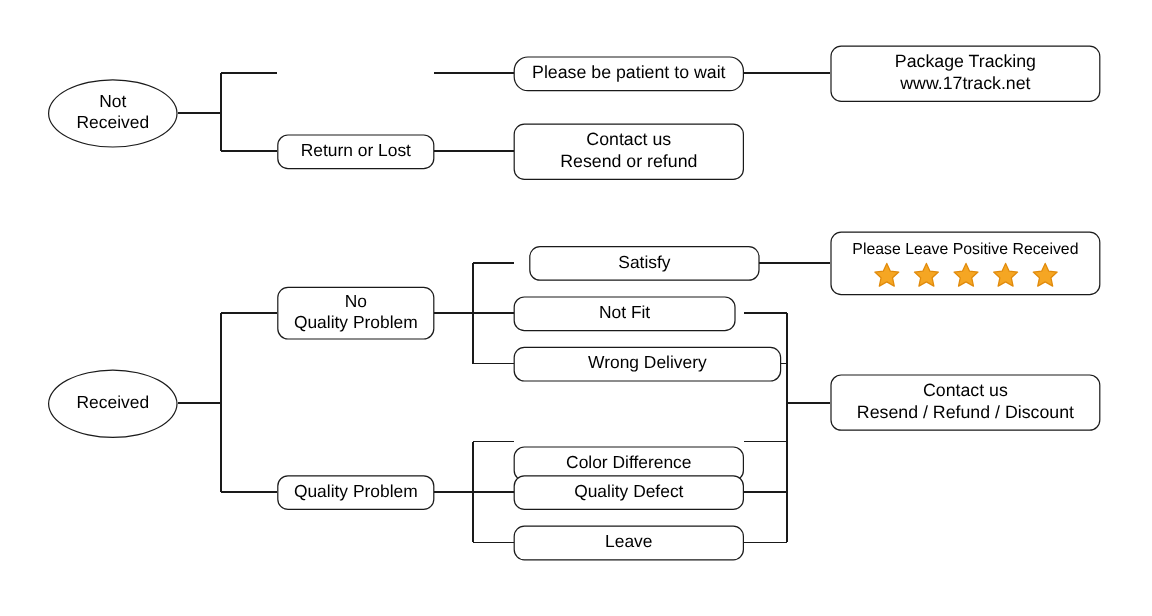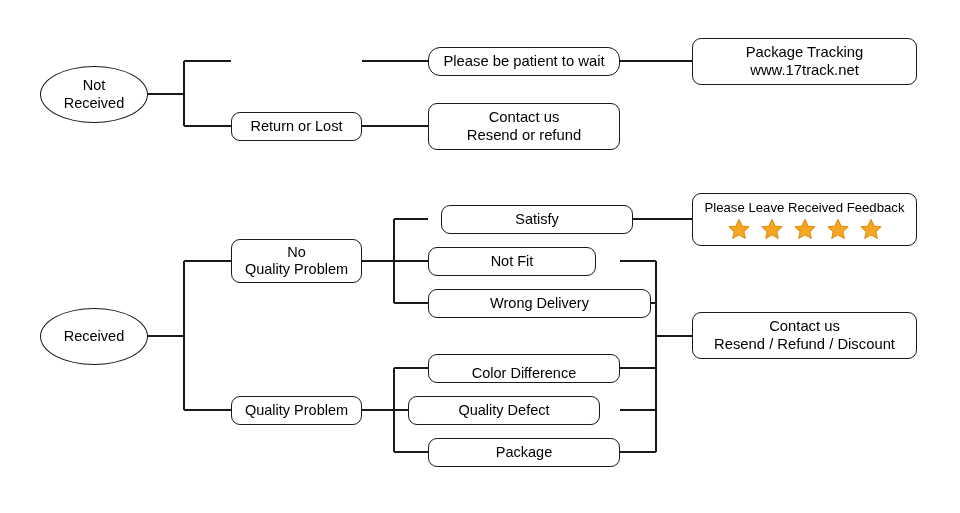--- a/index.html
+++ b/index.html
@@ -159,39 +159,39 @@
 Quality Problem</span>
   </div>
 
   <div class="node rounded fs-stage" style="left:231px; top:396px; width:131px; height:29px;">
     <span class="txt">Quality Problem</span>
   </div>
 
   <div class="node rounded fs-leaf" style="left:441px; top:205px; width:192px; height:29px;">
     <span class="txt">Satisfy</span>
   </div>
-  <div class="node rounded fs-leaf" style="left:428px; top:247px; width:168px; height:29px;">
+  <div class="node rounded fs-leaf" style="left:428px; top:247px; width:185px; height:29px;">
     <span class="txt">Not Fit</span>
   </div>
   <div class="node rounded fs-leaf" style="left:428px; top:289px; width:223px; height:29px;">
     <span class="txt">Wrong Delivery</span>
   </div>
 
-  <div class="node rounded fs-leaf" style="left:428px; top:354px; width:192px; height:29px;align-items:flex-end;">
+  <div class="node rounded fs-leaf" style="left:428px; top:372px; width:192px; height:29px;">
     <span class="txt">Color Difference</span>
   </div>
-  <div class="node rounded fs-leaf" style="left:408px; top:396px; width:192px; height:29px;">
+  <div class="node rounded fs-leaf" style="left:428px; top:396px; width:192px; height:29px;">
     <span class="txt">Quality Defect</span>
   </div>
   <div class="node rounded fs-leaf" style="left:428px; top:438px; width:192px; height:29px;">
-    <span class="txt">Package</span>
+    <span class="txt">Leave</span>
   </div>
 
   <div class="node rounded feedback fs-fb" style="left:692px; top:193px; width:225px; height:53px;">
-    <span class="txt">Please Leave Received Feedback</span>
+    <span class="txt">Please Leave Positive Received</span>
     <span class="stars">
       <svg class="star" viewBox="0 0 24 24">
         <path d="M12 1.6 L15.1 8.3 L22.4 9.1 L17 14.1 L18.5 21.3 L12 17.6 L5.5 21.3 L7 14.1 L1.6 9.1 L8.9 8.3 Z" fill="#F5A623" stroke="#E08A0B" stroke-width="1.1" stroke-linejoin="round"></path>
       </svg>
       <svg class="star" viewBox="0 0 24 24">
         <path d="M12 1.6 L15.1 8.3 L22.4 9.1 L17 14.1 L18.5 21.3 L12 17.6 L5.5 21.3 L7 14.1 L1.6 9.1 L8.9 8.3 Z" fill="#F5A623" stroke="#E08A0B" stroke-width="1.1" stroke-linejoin="round"></path>
       </svg>
       <svg class="star" viewBox="0 0 24 24">
         <path d="M12 1.6 L15.1 8.3 L22.4 9.1 L17 14.1 L18.5 21.3 L12 17.6 L5.5 21.3 L7 14.1 L1.6 9.1 L8.9 8.3 Z" fill="#F5A623" stroke="#E08A0B" stroke-width="1.1" stroke-linejoin="round"></path>
       </svg>

